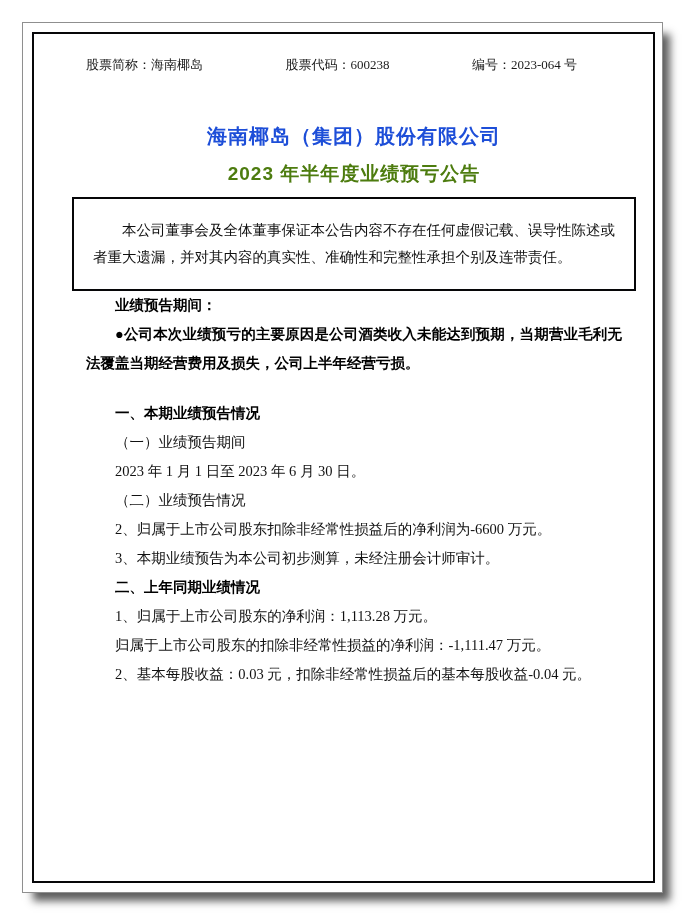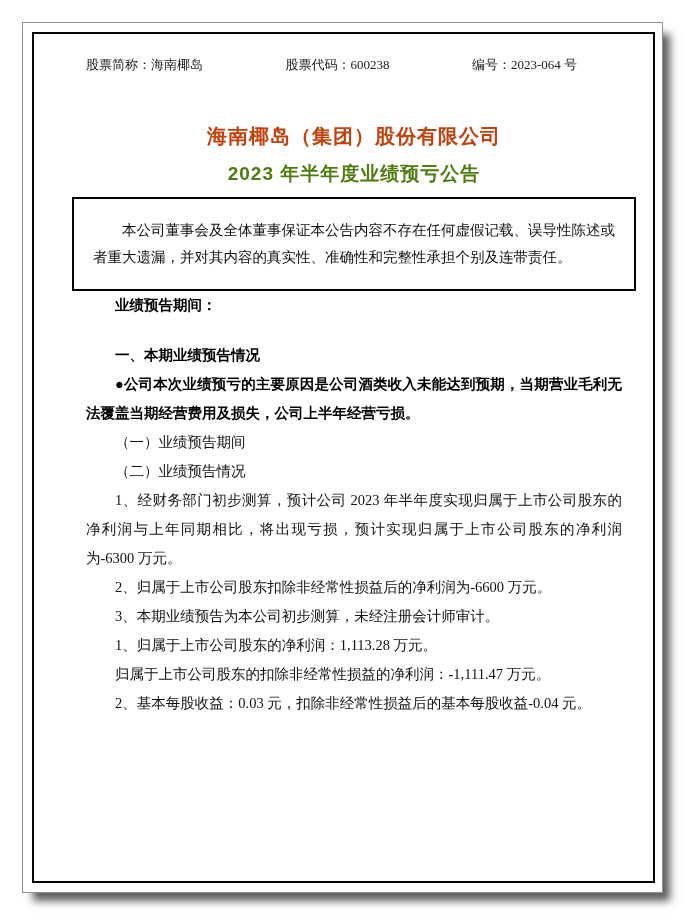--- a/index.html
+++ b/index.html
@@ -52,21 +52,21 @@
     color: #1a1a1a;
     white-space: nowrap;
   }
   .title {
     margin: 47px 0 0 0;
     font-family: "Liberation Sans", "DejaVu Sans", sans-serif;
     font-weight: bold;
     font-size: 20px;
     line-height: 32px;
     text-align: center;
-    color: #c2410c;
+    color: #1d4ed8;
     letter-spacing: 1px;
   }
   .subtitle {
     margin: 6px 0 0 0;
     font-family: "Liberation Sans", "DejaVu Sans", sans-serif;
     font-weight: bold;
     font-size: 19px;
     line-height: 32px;
     text-align: center;
     color: #4d7c0f;
@@ -114,29 +114,30 @@
 
         <div class="title">海南椰岛（集团）股份有限公司</div>
         <div class="subtitle">2023 年半年度业绩预亏公告</div>
 
         <div class="disclaimer-box">
           <p>本公司董事会及全体董事保证本公告内容不存在任何虚假记载、误导性陈述或者重大遗漏，并对其内容的真实性、准确性和完整性承担个别及连带责任。</p>
         </div>
 
         <div class="body-text">
           <p class="hei important-block">业绩预告期间：</p>
+          <p class="hei">●公司本次业绩预亏的主要原因是公司酒类收入未能达到预期，当期营业毛利无法覆盖当期经营费用及损失，公司上半年经营亏损。</p>
+
           <p class="hei gap-above">一、本期业绩预告情况</p>
-
-          <p class="hei">●公司本次业绩预亏的主要原因是公司酒类收入未能达到预期，当期营业毛利无法覆盖当期经营费用及损失，公司上半年经营亏损。</p>
           <p>（一）业绩预告期间</p>
+          <p>2023 年 1 月 1 日至 2023 年 6 月 30 日。</p>
           <p>（二）业绩预告情况</p>
-          <p>1、经财务部门初步测算，预计公司 2023 年半年度实现归属于上市公司股东的净利润与上年同期相比，将出现亏损，预计实现归属于上市公司股东的净利润为-6300 万元。</p>
           <p>2、归属于上市公司股东扣除非经常性损益后的净利润为-6600 万元。</p>
           <p>3、本期业绩预告为本公司初步测算，未经注册会计师审计。</p>
 
+          <p class="hei">二、上年同期业绩情况</p>
           <p>1、归属于上市公司股东的净利润：1,113.28 万元。</p>
           <p>归属于上市公司股东的扣除非经常性损益的净利润：-1,111.47 万元。</p>
           <p>2、基本每股收益：0.03 元，扣除非经常性损益后的基本每股收益-0.04 元。</p>
 
         </div>
 
       </div>
     </div>
   </div>
 </div>

